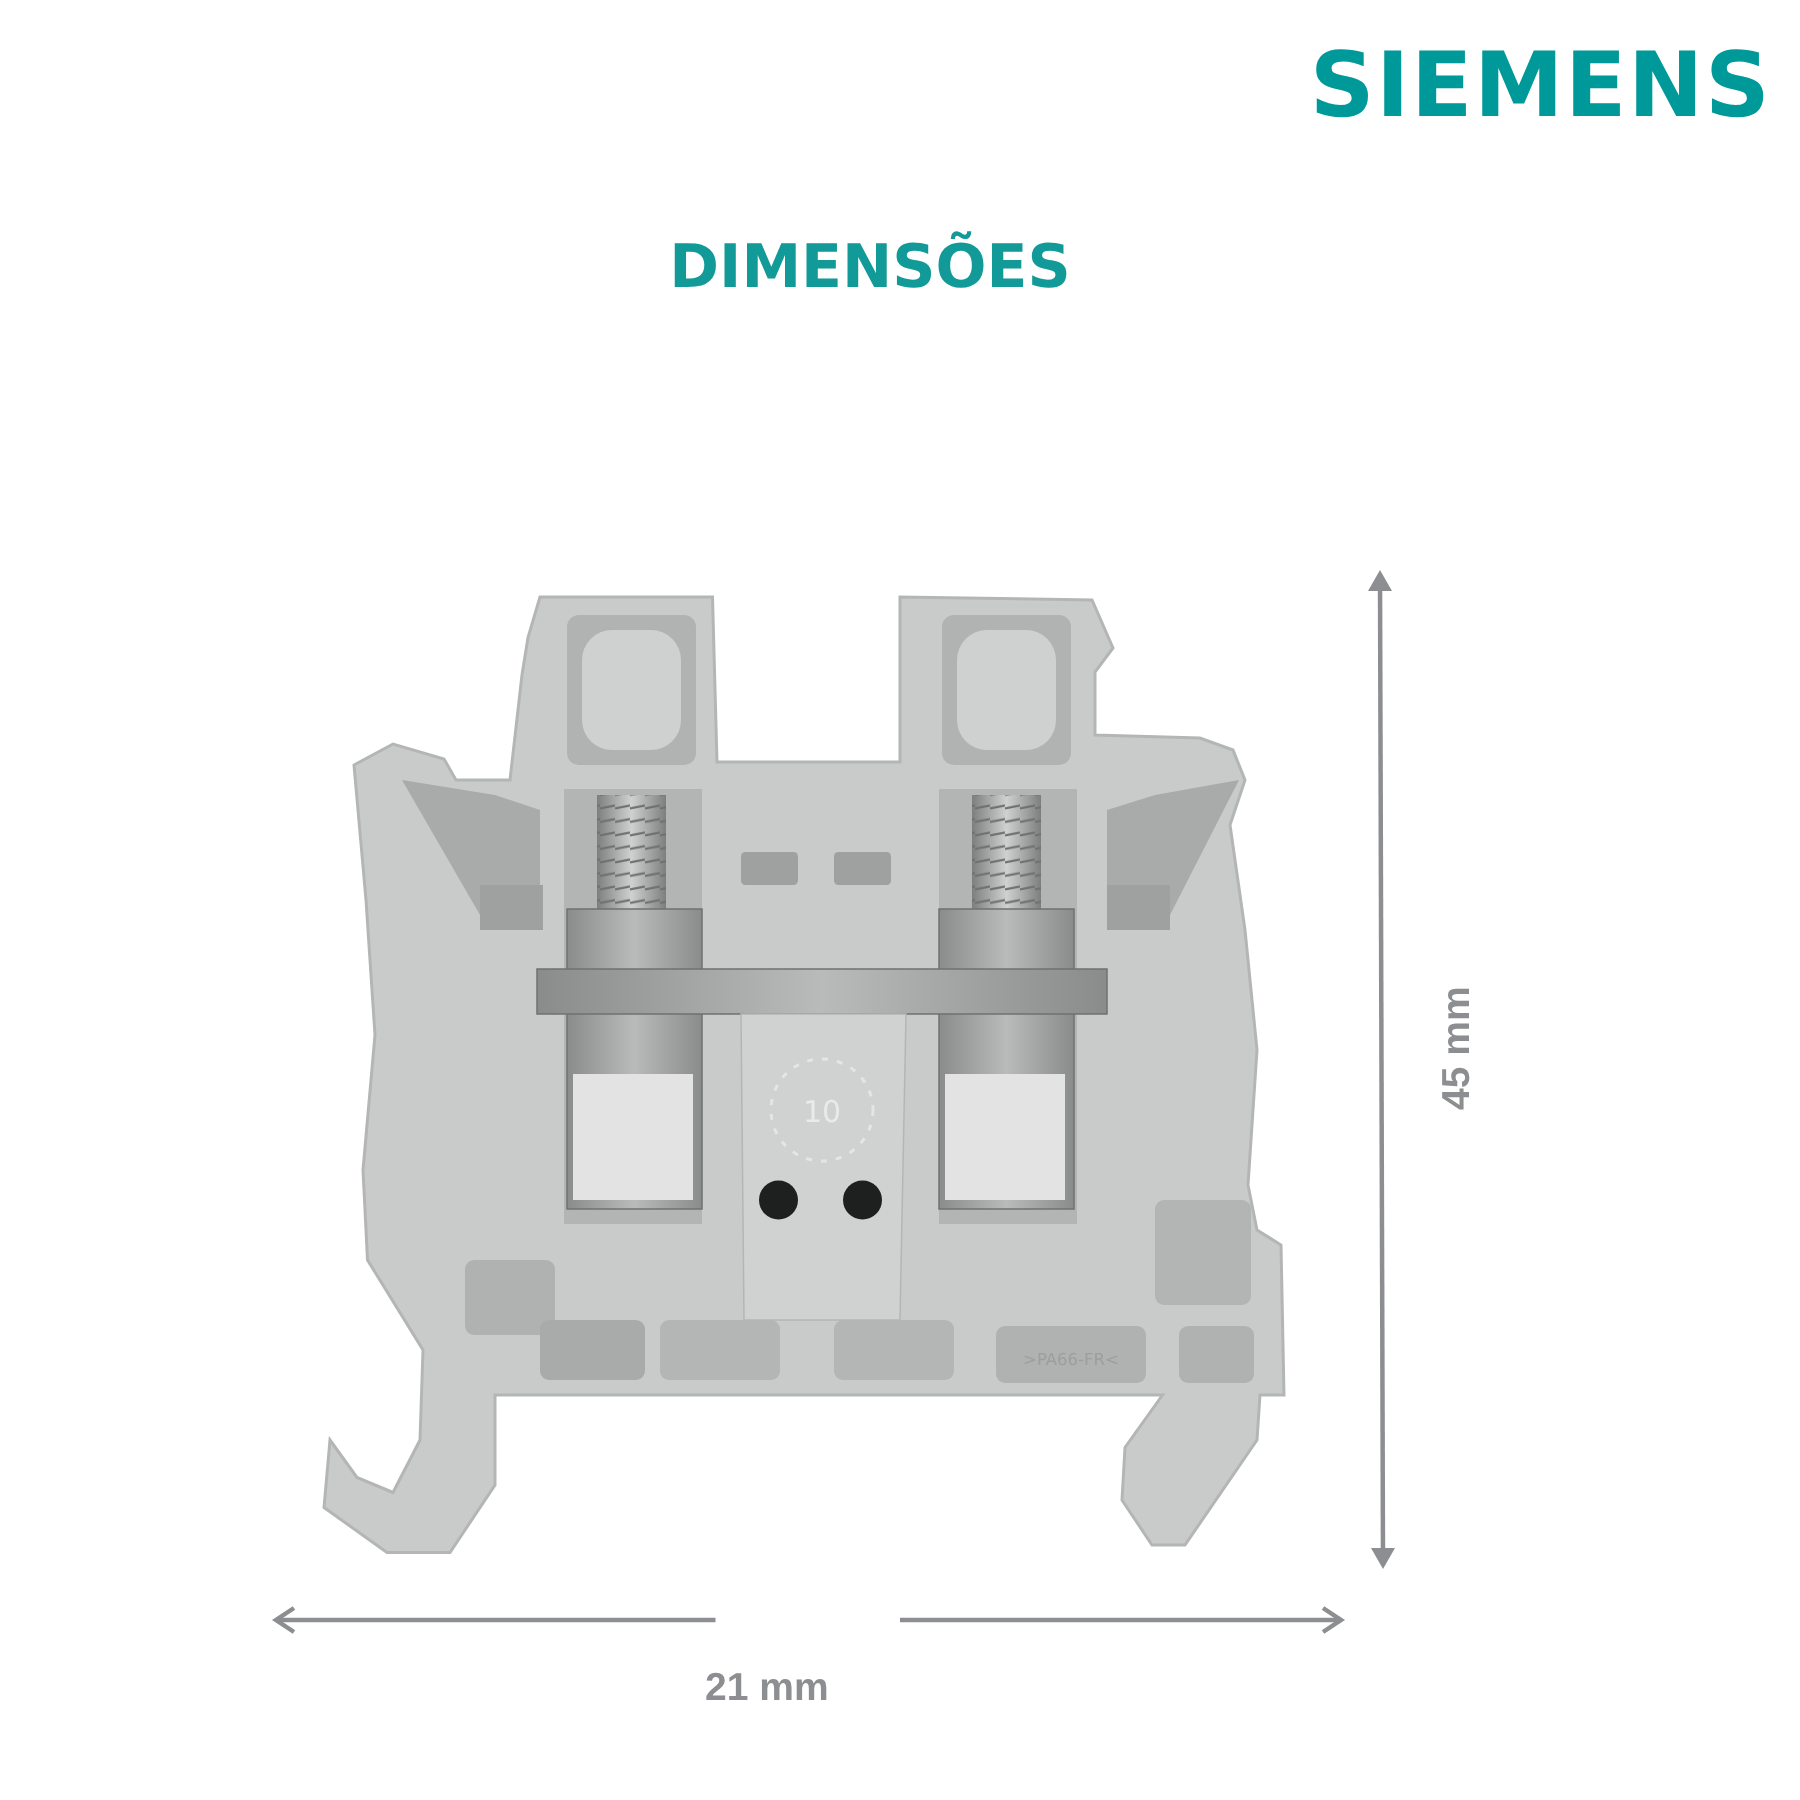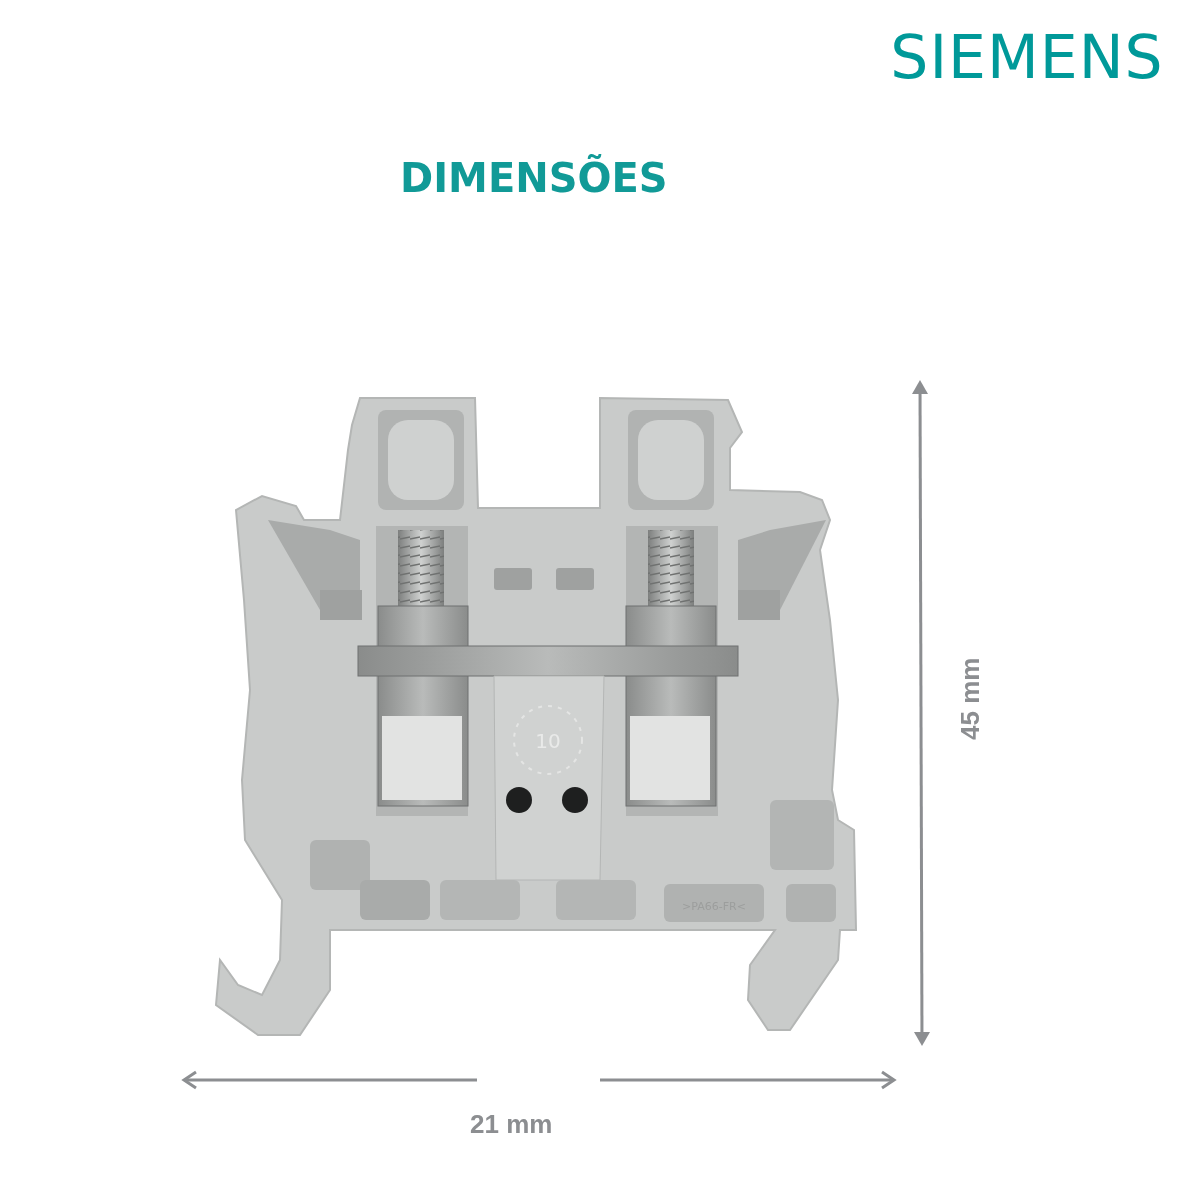--- a/index.html
+++ b/index.html
@@ -1,21 +1,21 @@
 <!DOCTYPE html>
 <html><head>
 <meta charset="utf-8">
 <style>
   html, body { margin:0; padding:0; background:#ffffff; }
   body { width:1200px; height:1200px; position:relative; overflow:hidden;
          font-family:"Liberation Sans", sans-serif; }
   .brand { position:absolute; left:862px; top:22px; width:330px; text-align:center;
-           font-family:"DejaVu Sans", sans-serif; font-weight:normal; font-size:60px;
+           font-family:"DejaVu Sans", sans-serif; font-weight:bold; font-size:60px;
            letter-spacing:1px; color:#009999; line-height:70px; }
-  .title { position:absolute; left:400px; top:150px; width:360px; text-align:left;
+  .title { position:absolute; left:400px; top:150px; width:360px; text-align:center;
            font-family:"DejaVu Sans", sans-serif; font-weight:bold; font-size:40px;
            color:#119a97; line-height:56px; }
   .product { position:absolute; left:200px; top:380px; width:700px; height:660px; }
   .dim-v { position:absolute; left:905px; top:378px; width:30px; height:670px; }
   .dim-h { position:absolute; left:180px; top:1066px; width:720px; height:30px; }
   .label-v { position:absolute; left:935px; top:690px; width:70px; height:30px;
              transform:rotate(-90deg); transform-origin:center center;
              font-weight:bold; font-size:26px; color:#8c8e91; text-align:center; line-height:30px; white-space:nowrap; }
   .label-h { position:absolute; left:470px; top:1106px; width:140px; text-align:left;
              font-weight:bold; font-size:26px; color:#8c8e91; line-height:36px; }

